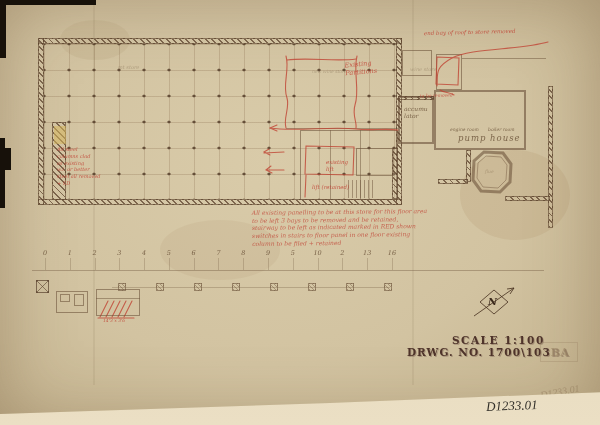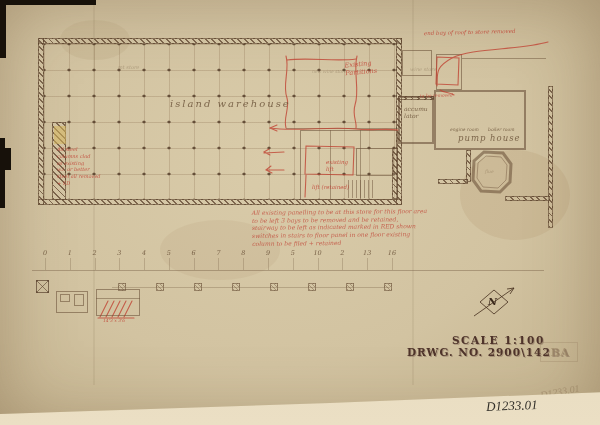--- a/index.html
+++ b/index.html
@@ -115,21 +115,20 @@
         <path d="M306,175 l-1,22"></path>
         <path d="M284,152 l-20,1 m5,-4 l-5,3 l6,3"></path>
         <path d="M284,170 l-18,0 m5,-4 l-5,4 l6,3"></path>
         <path d="M437,57 l22,1 l-1,27 l-22,-1 z"></path>
         <path d="M440,90 c4,3 10,2 14,5"></path>
         <path d="M100,317 L108,301 M106,317 L114,301 M112,317 L120,301 M118,317 L126,301 M124,317 L132,301"></path>
         <path d="M98,318 L134,318"></path>
       </g>
     </svg>
 
-    <div class="ptext" style="left:170px;top:98px;font-size:10px;letter-spacing:2px;">island warehouse</div>
     <div class="ptext" style="left:404px;top:105px;font-size:6px;line-height:1.2;">
       <span class="note-line">accumu</span>
       <span class="note-line">lator</span>
     </div>
     <div class="ptext" style="left:458px;top:93px;font-size:8.5px;letter-spacing:1px;margin-top:40px;">pump house</div>
     <div class="ptext" style="left:450px;top:127px;font-size:4.5px;">engine room</div>
     <div class="ptext" style="left:488px;top:127px;font-size:4.5px;">boiler room</div>
     <div class="ptext faint" style="left:118px;top:64px;font-size:5px;">mt store</div>
     <div class="ptext faint" style="left:410px;top:66px;font-size:5px;">wine store</div>
     <div class="ptext faint" style="left:312px;top:69px;font-size:4.5px;">new wine store</div>
@@ -201,21 +200,21 @@
     <svg class="overlay" width="600" height="425">
       <g stroke="rgba(70,48,30,.8)" fill="none" stroke-width="1">
         <polygon points="494,290 508,302 494,314 480,302"></polygon>
         <path d="M474,316 L514,288 M514,288 l-7,1 m7,-1 l-4,6"></path>
       </g>
     </svg>
     <div style="position:absolute;left:488px;top:296px;font-family:'DejaVu Serif',serif;font-weight:bold;font-style:italic;font-size:10px;color:#3c2a1c;">N</div>
 
     <div class="title" style="left:452px;top:334px;font-size:10.5px;letter-spacing:1.5px;">SCALE 1:100</div>
     <div class="title" style="left:407px;top:346px;font-size:10.5px;letter-spacing:1px;">
-      <span>DRWG. NO. 2900\142</span><span class="ghost">BA</span>
+      <span>DRWG. NO. 1700\103</span><span class="ghost">BA</span>
     </div>
     <div class="prect" style="left:540px;top:342px;width:38px;height:20px;border-color:rgba(150,125,95,.3);"></div>
 
     <div class="stamp ghost" style="left:540px;top:386px;font-size:10px;transform:rotate(-10deg);">D1233.01</div>
   </div>
 
   <div class="stamp" style="left:486px;top:398px;font-size:13px;transform:rotate(-2deg);">D1233.01</div>
 
   <div class="edge" style="left:0;top:0;width:96px;height:5px;"></div>
   <div class="edge" style="left:0;top:0;width:6px;height:58px;"></div>

